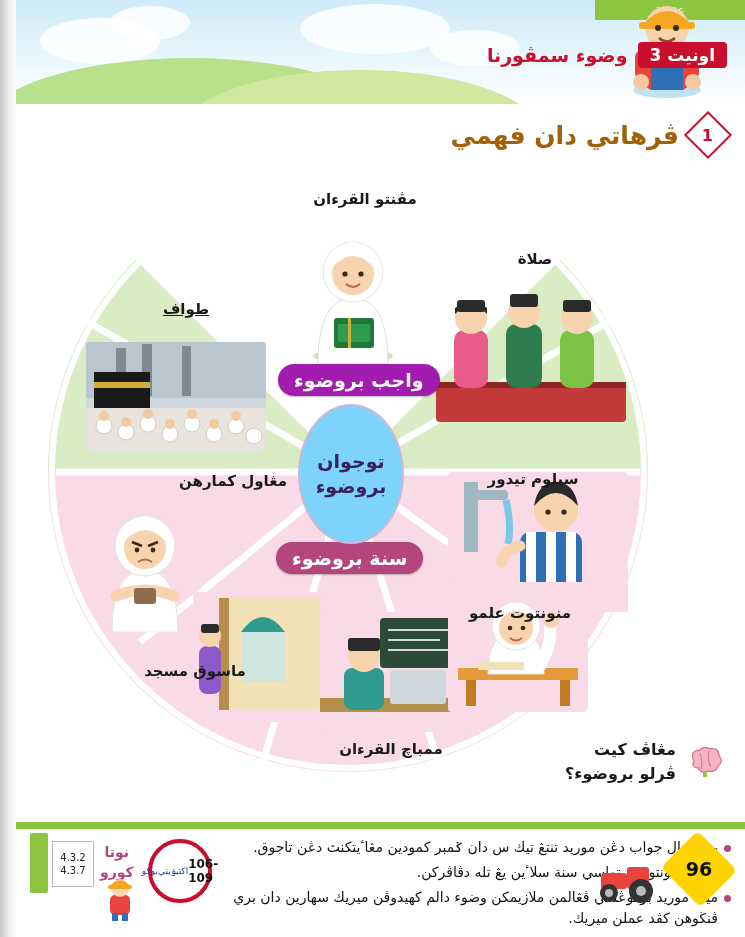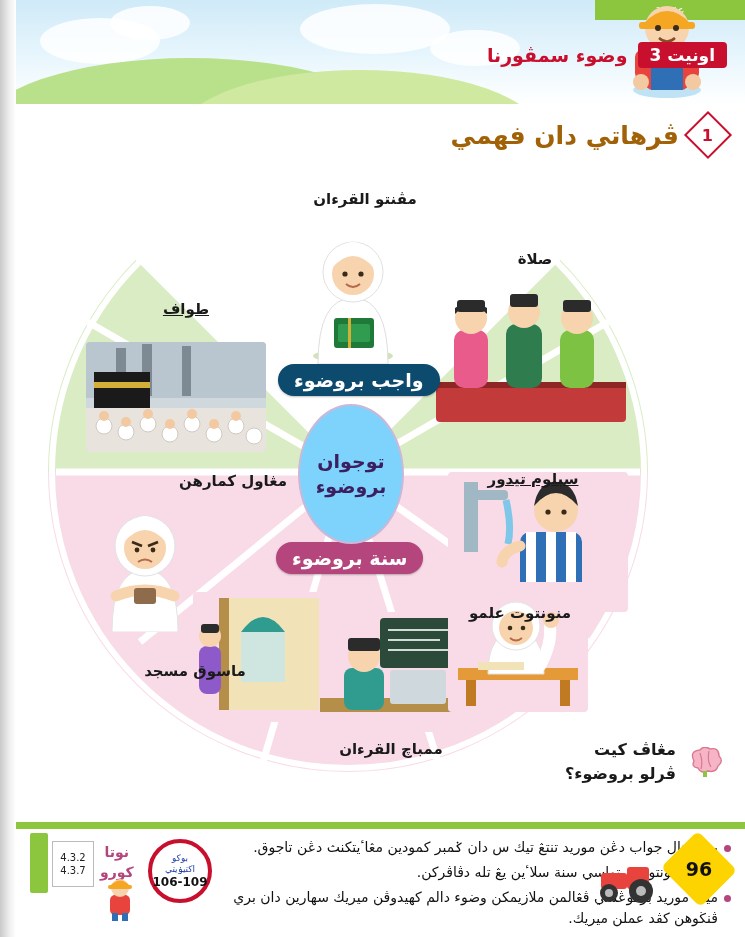--- a/index.html
+++ b/index.html
@@ -90,21 +90,21 @@
   .pink .fill{background:#f8dbe7;}
   .label{
     position:absolute;color:#1a1a1a;font-size:15px;font-weight:bold;text-align:center;
     font-family:"DejaVu Sans", sans-serif;direction:rtl;line-height:1.25;
   }
   .pill{
     position:absolute;border-radius:16px;color:#fff;font-size:19px;font-weight:bold;
     padding:5px 16px;text-align:center;font-family:"DejaVu Sans", sans-serif;direction:rtl;
     box-shadow:0 1px 2px rgba(0,0,0,.25);
   }
-  .pill-green{background:#0c4a6e;}
+  .pill-green{background:#a21caf;}
   .pill-pink{background:#b5457d;}
   .hub{
     position:absolute;left:250px;top:232px;width:102px;height:136px;border-radius:50%;
     background:#7dd3fc;border:2px solid #cbb8d8;
     display:flex;align-items:center;justify-content:center;text-align:center;
     color:#3b1f5e;font-size:19px;font-weight:bold;line-height:1.3;
     font-family:"DejaVu Sans", sans-serif;direction:rtl;
   }
   
   .pic{position:absolute;border-radius:4px;overflow:hidden;}
@@ -143,21 +143,21 @@
   }
   .green-tab{
     position:absolute;left:30px;top:8px;width:18px;height:60px;background:#8cc63f;border-radius:2px;
   }
   .nota{
     position:absolute;left:100px;top:18px;text-align:center;color:#b5457d;font-size:14px;font-weight:bold;
     font-family:"DejaVu Sans", sans-serif;line-height:1.4;direction:rtl;
   }
   .circ{
     position:absolute;left:148px;top:14px;width:56px;height:56px;border-radius:50%;
-    border:4px solid #c8102e;background:#fff;display:flex;flex-direction:column;
+    border:4px solid #c8102e;background:#fff;display:flex;flex-direction:row;
     align-items:center;justify-content:center;font-size:10px;color:#111;
     font-family:"DejaVu Sans", sans-serif;line-height:1.2;
   }
   .circ .t1{color:#1f3fa8;font-size:9px;}
   .circ .t2{color:#1f3fa8;font-size:9px;}
   .circ .t3{font-size:12px;font-weight:bold;}
   .pagebadge{
     position:absolute;right:18px;top:18px;width:56px;height:52px;background:#fdd400;
     transform:rotate(45deg);border-radius:6px;
   }
@@ -389,21 +389,21 @@
         <path d="M62 56 q6 5 12 0" stroke="#b5684a" stroke-width="2" fill="none"></path>
         <path d="M92 84 q12 -22 10 -40" stroke="#ffffff" stroke-width="12" fill="none" stroke-linecap="round"></path>
         <circle cx="103" cy="38" r="8" fill="#f7d3ae"></circle>
       </g>
       <rect x="30" y="80" width="46" height="8" fill="#f2e2b8"></rect>
     </svg>
 
     <div class="label" style="left:232px;top:18px;width:170px;">مڤنتو القرءان</div>
     <div class="label" style="left:78px;top:128px;width:120px;text-decoration:underline;">طواف</div>
     <div class="label" style="left:432px;top:78px;width:110px;">صلاة</div>
-    <div class="label" style="left:430px;top:298px;width:110px;text-decoration:underline;">سبلوم تيدور</div>
+    <div class="label" style="left:430px;top:298px;width:110px;">سبلوم تيدور</div>
     <div class="label" style="left:402px;top:432px;width:140px;">منونتوت علمو</div>
     <div class="label" style="left:258px;top:568px;width:170px;">ممباچ القرءان</div>
     <div class="label" style="left:82px;top:470px;width:130px;margin-top:20px;">ماسوق مسجد</div>
     <div class="label" style="left:110px;top:300px;width:150px;">مڠاول كمارهن</div>
 
     <div class="pill pill-green" style="left:230px;top:192px;">واجب بروضوء</div>
     <div class="pill pill-pink" style="left:228px;top:370px;">سنة بروضوء</div>
 
     <div class="hub">توجوان بروضوء</div>
   </div>

